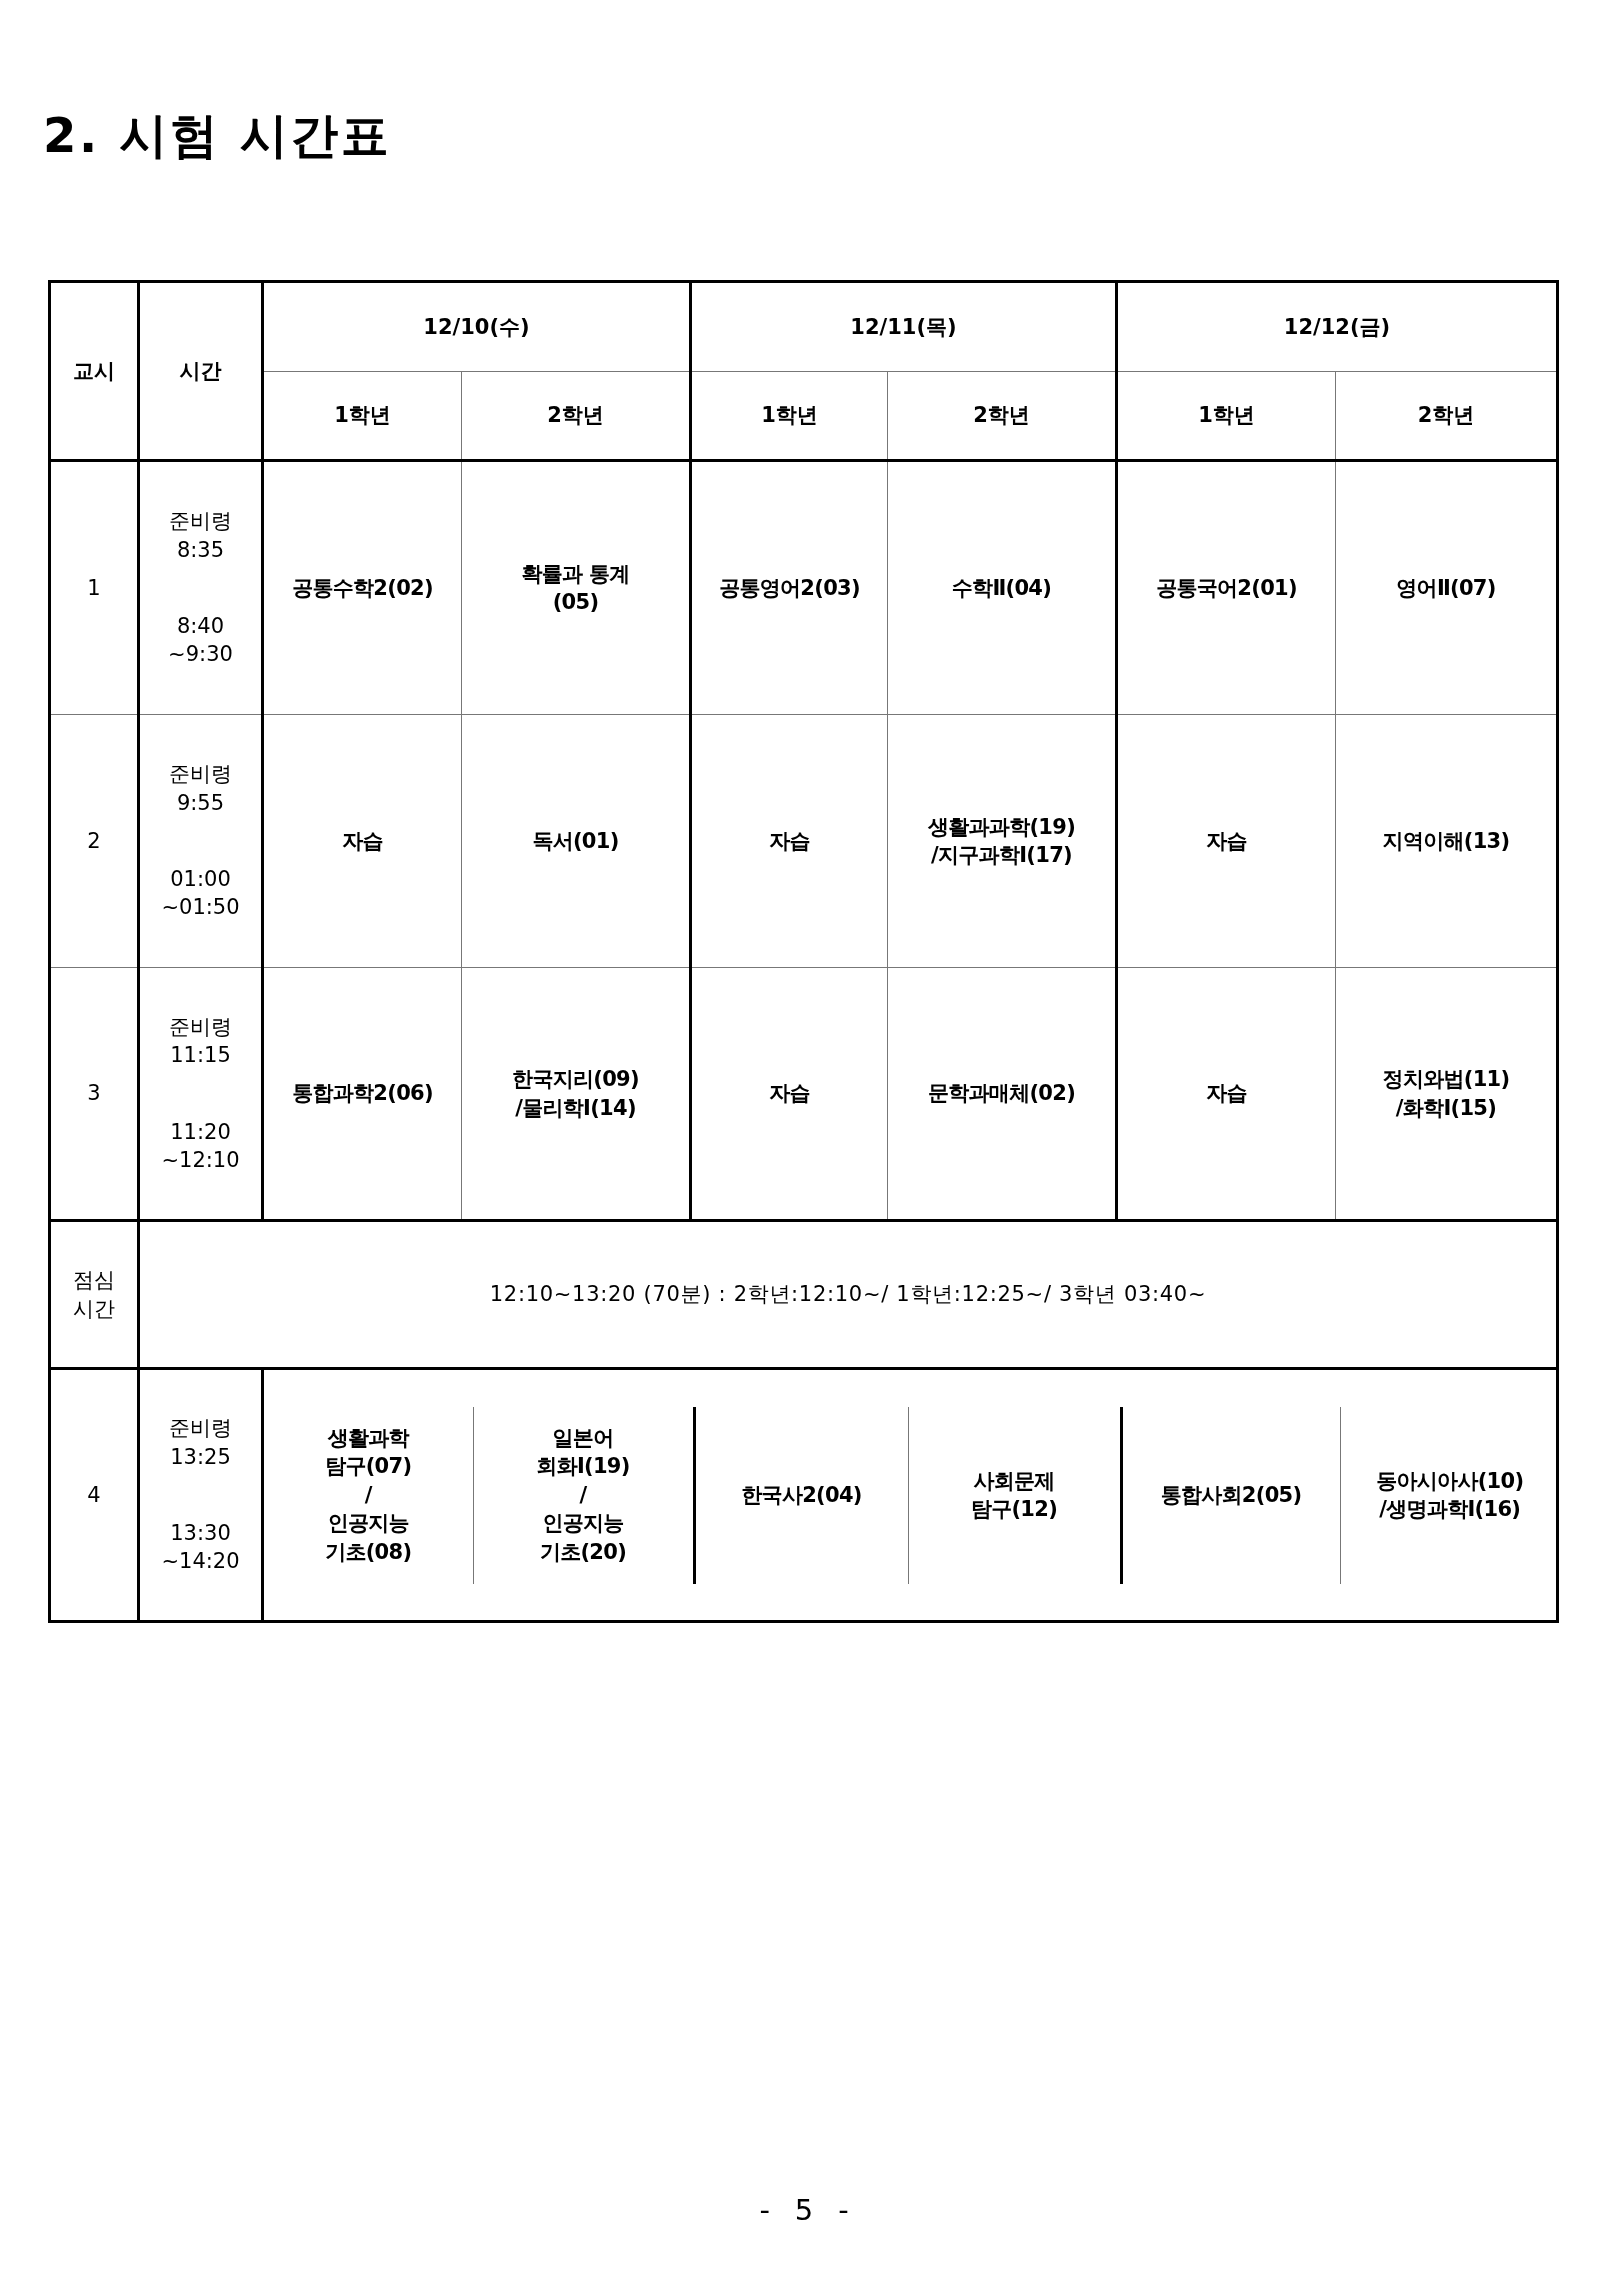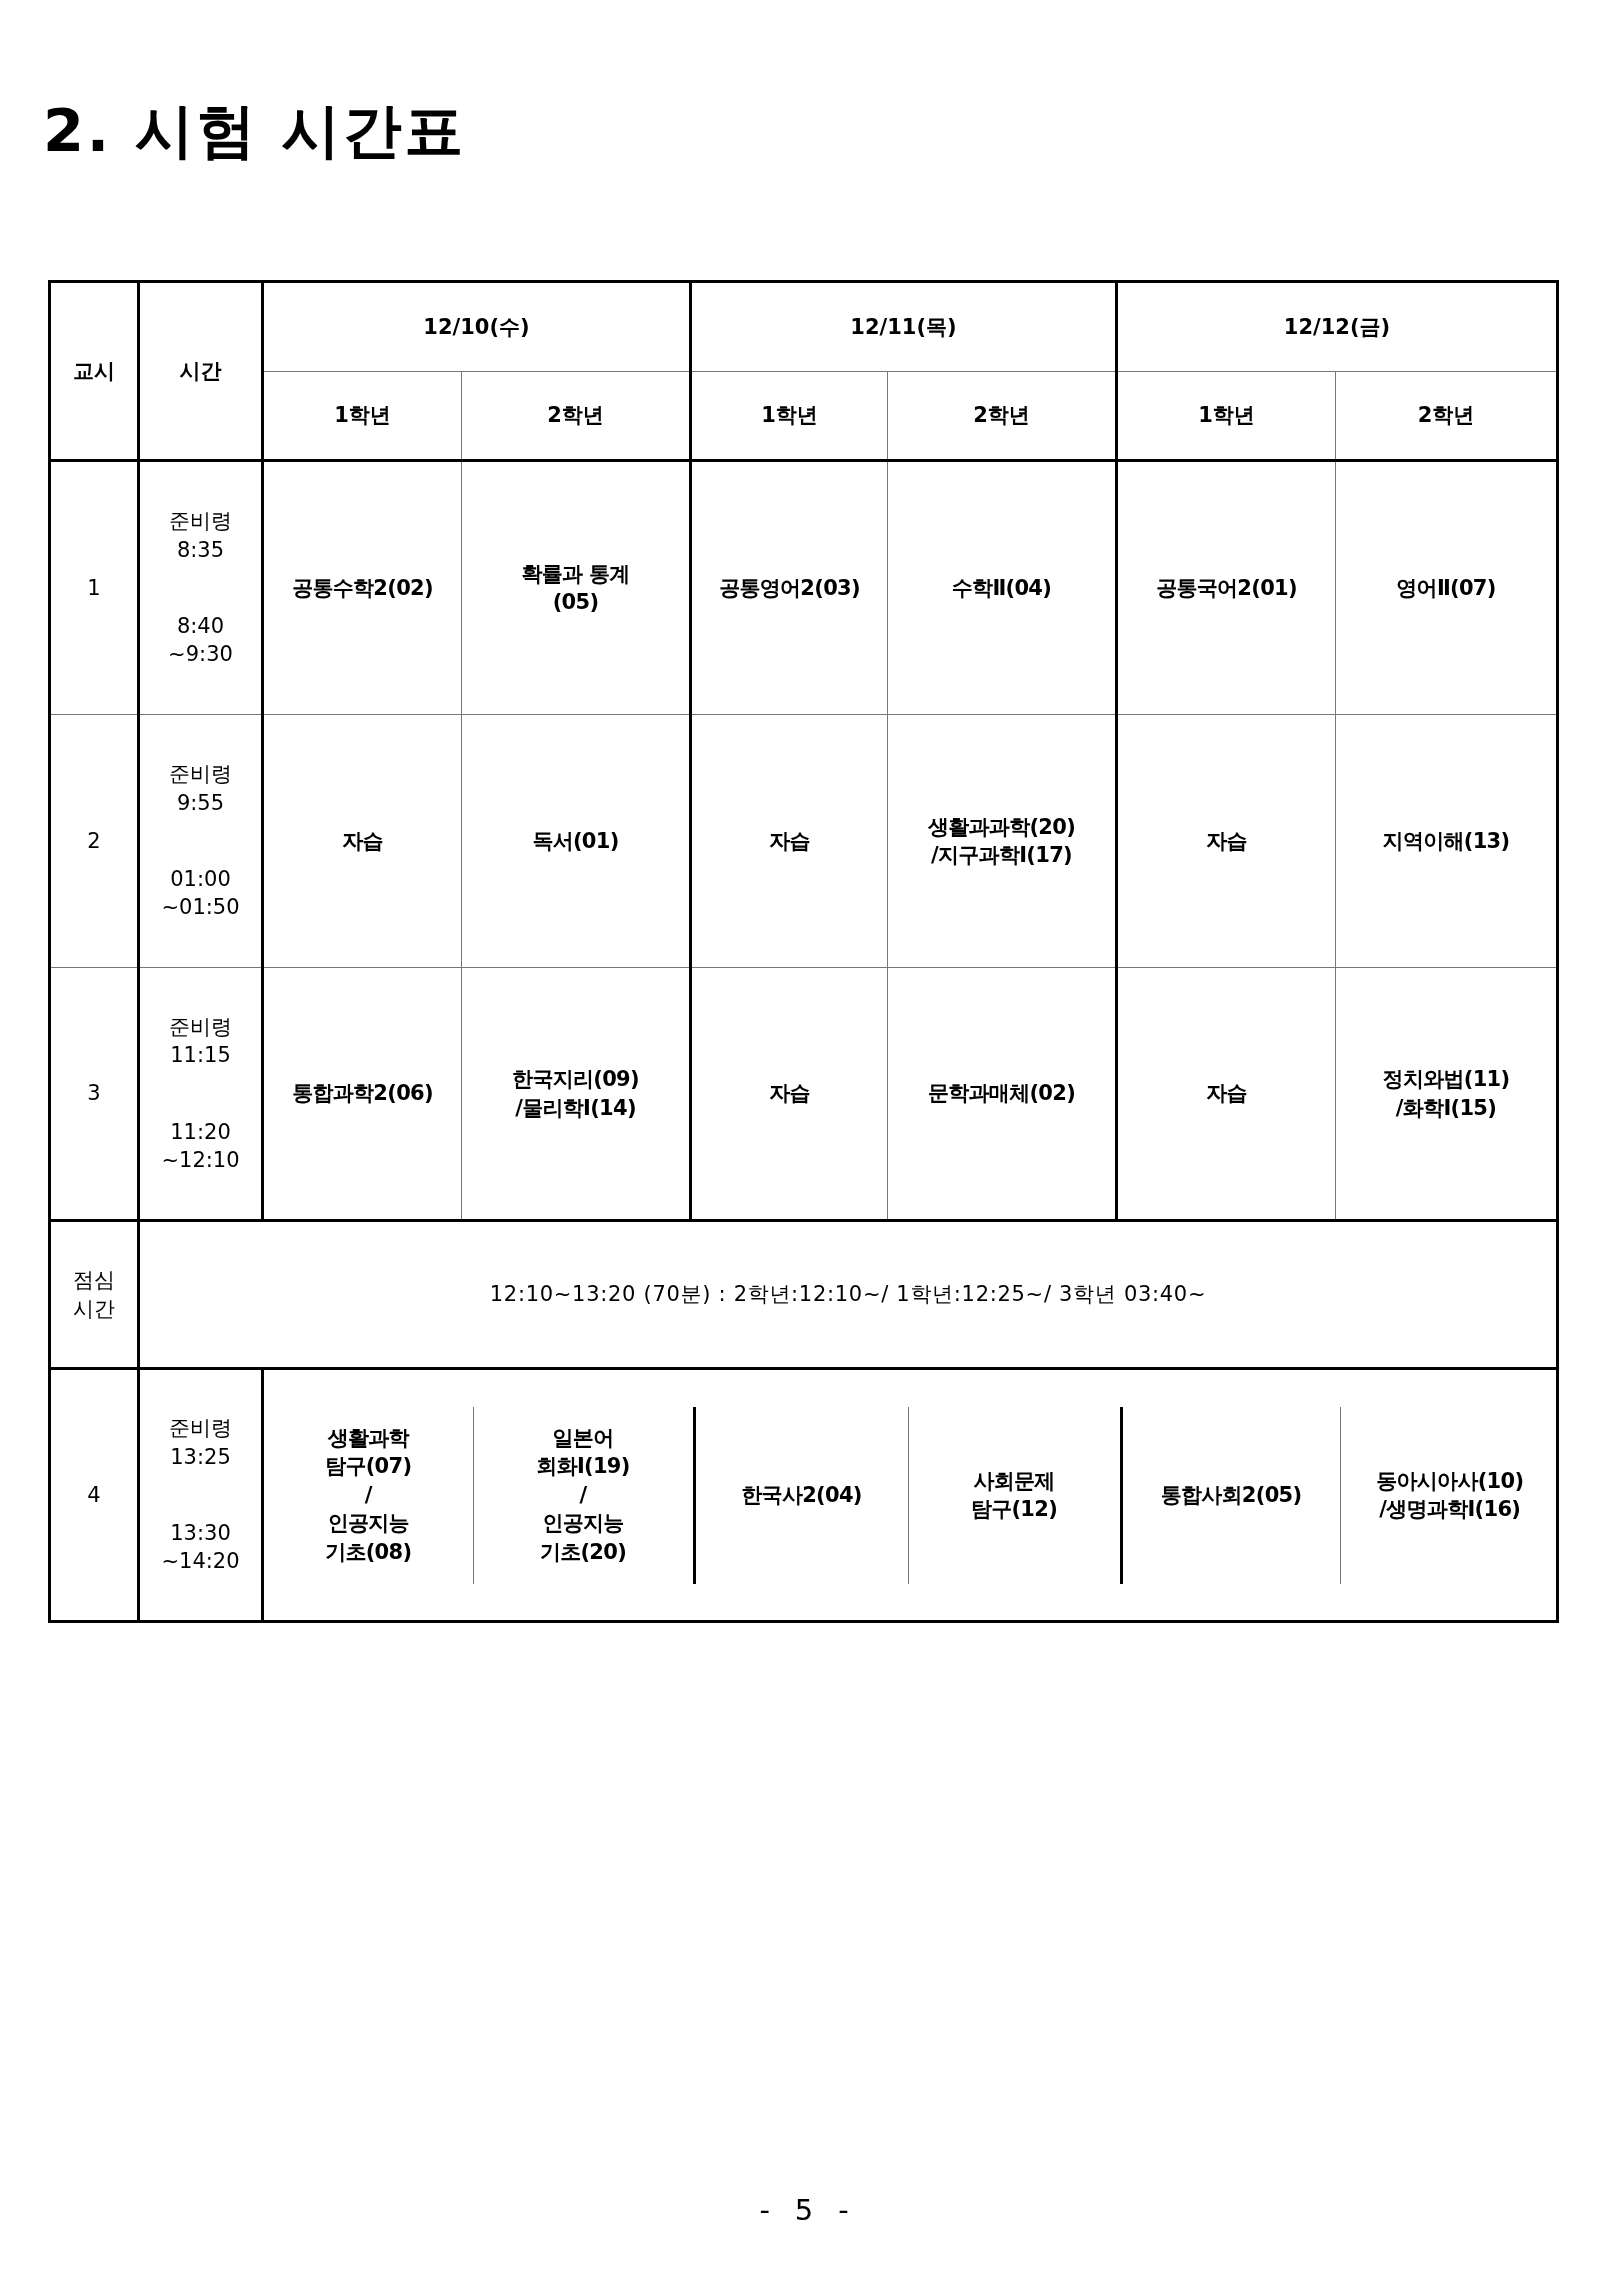--- a/index.html
+++ b/index.html
@@ -1,18 +1,18 @@
 <!DOCTYPE html>
 <html style="font-size:10.4px"><head>
 <meta charset="utf-8">
 <style>
   html, body { margin: 0; padding: 0; background: #ffffff; }
   body { width: 1616px; height: 2284px; position: relative; overflow: hidden;
          font-family: "DejaVu Sans", "Liberation Sans", sans-serif; color: #000; }
-  .title { position: absolute; left: 43px; top: 92px; font-size: 59px; font-weight: bold;
+  .title { position: absolute; left: 43px; top: 104px; font-size: 48px; font-weight: bold;
            letter-spacing: 2.6px; font-family: "DejaVu Sans", sans-serif; }
   table.sched { position: absolute; left: 48px; top: 280px; width: 1508px;
                 border-collapse: collapse; table-layout: fixed; }
   table.sched td { border: 0.7px solid #777; text-align: center; vertical-align: middle;
                    padding: 0; font-size: 21px; line-height: 1.35; }
   .b { font-weight: bold; font-size: 24px; letter-spacing: -0.7px; }
   .hdr-b { font-weight: bold; font-size: 29px; }
   .thick-l { border-left: 3.9px solid #000 !important; }
   .thick-r { border-right: 3.9px solid #000 !important; }
   .thick-t { border-top: 3.9px solid #000 !important; }
@@ -104,21 +104,21 @@
     <td class="b">
           <div>자습</div>
         </td>
     <td class="b thick-r">
           <div>독서(01)</div>
         </td>
     <td class="b">
           <div>자습</div>
         </td>
     <td class="b thick-r">
-          <div>생활과과학(20)</div>
+          <div>생활과과학(19)</div>
           <div>/지구과학Ⅰ(17)</div>
         </td>
     <td class="b">
           <div>자습</div>
         </td>
     <td class="b thick-r">
           <div>지역이해(13)</div>
         </td>
   </tr>
 

